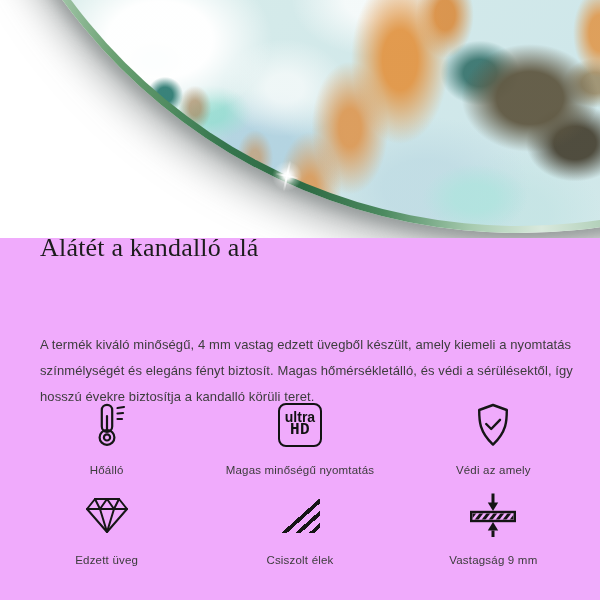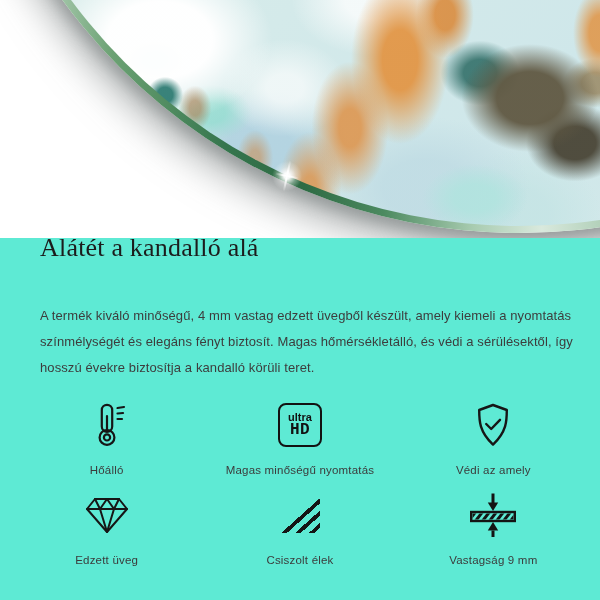--- a/index.html
+++ b/index.html
@@ -1,17 +1,17 @@
 <!DOCTYPE html>
 <html><head>
 <meta charset="utf-8">
 <style>
   html,body{margin:0;padding:0;background:#fff;}
   .page{
-    position:relative;width:600px;height:600px;overflow:hidden;background:#5eead4;
+    position:relative;width:600px;height:600px;overflow:hidden;background:#f0abfc;
     font-family:"Liberation Sans","DejaVu Sans",sans-serif;
   }
 
   
   .hero{position:absolute;left:0;top:0;width:600px;height:238px;overflow:hidden;background:#fff;}
   
   .glass-disc{
     position:absolute;left:-45px;top:-895px;width:1128px;height:1128px;border-radius:50%;
     background:linear-gradient(to right,
       #c6decb 6%, #6ba173 14%, #35754d 24%, #2e6b44 31%, #4c8a60 38%,
@@ -56,37 +56,37 @@
 
   
   .title{
     position:absolute;left:40px;top:231px;margin:0;
     font-family:"Liberation Serif","DejaVu Serif",serif;
     font-size:26px;line-height:34px;font-weight:400;color:#1c1c1c;letter-spacing:0.2px;
   }
   .title span{display:block;}
 
   
-  .desc{position:absolute;left:40px;top:303px;margin:0;width:540px;
+  .desc{position:absolute;left:40px;top:332px;margin:0;width:540px;
     font-size:13px;line-height:26px;color:#3d3d3d;letter-spacing:0.1px;}
   .desc span{display:block;white-space:nowrap;}
 
   
   .features{position:absolute;left:10px;top:400px;width:580px;
     display:grid;grid-template-columns:repeat(3,1fr);grid-template-rows:90px 90px;row-gap:0;}
   .feature{display:flex;flex-direction:column;align-items:center;}
   .icon-box{height:50px;display:flex;align-items:center;justify-content:center;color:#161616;}
   .feature-label{margin-top:14px;font-size:11.5px;color:#3b3b3b;letter-spacing:0.2px;}
 
   .svg-icon{stroke:#161616;fill:none;stroke-width:2.2;stroke-linecap:round;}
 
   
   .hd-badge{width:44px;height:44px;border:2.6px solid #121212;border-radius:8px;box-sizing:border-box;
     display:flex;flex-direction:column;align-items:center;justify-content:center;color:#121212;}
-  .hd-badge .ultra{font-size:11px;font-weight:700;line-height:10px;}
+  .hd-badge .ultra{font-size:14px;font-weight:700;line-height:10px;}
   .hd-badge .hd{font-size:16px;font-weight:800;line-height:16px;letter-spacing:0.3px;font-family:Liberation Mono, monospace;}
 
   
   .stripes-tri{width:40px;height:36px;
     background:repeating-linear-gradient(138deg,#151515 0 3.8px,transparent 3.8px 9.2px);
     clip-path:polygon(0 100%,100% 2%,100% 100%);}
 </style>
 </head>
 <body>
 

